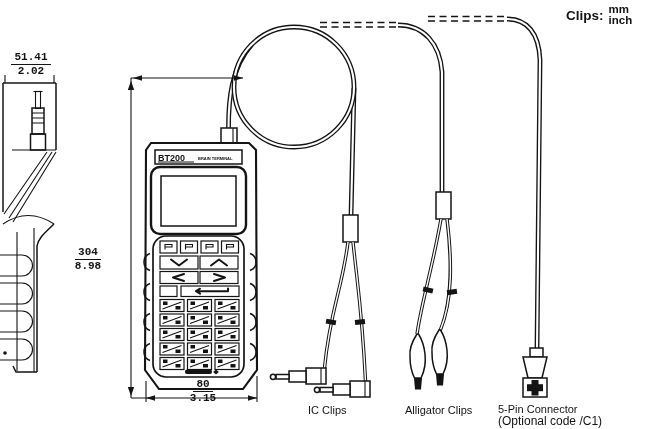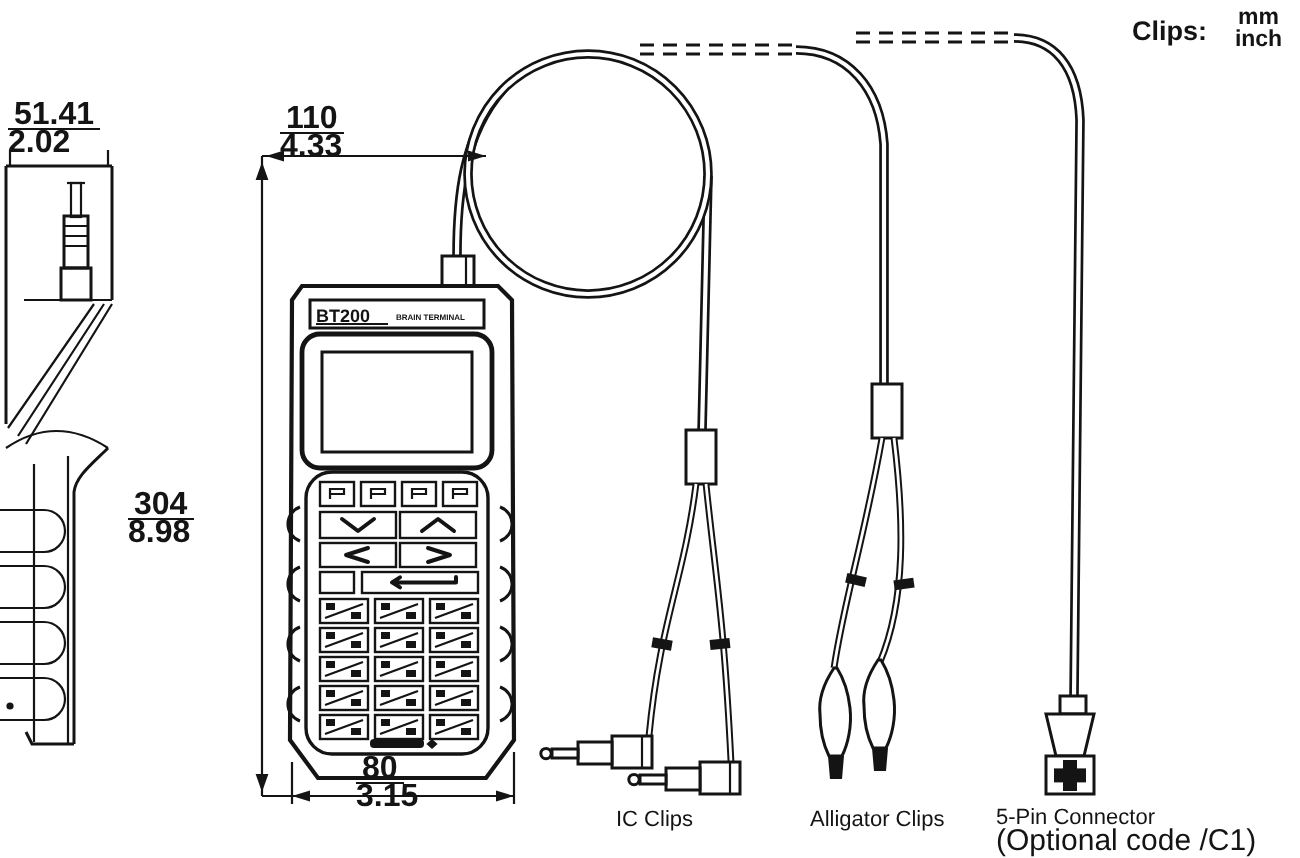--- a/index.html
+++ b/index.html
@@ -4,28 +4,28 @@
 <style>
   html,body{margin:0;padding:0;background:#fff;}
   .stage{
     position:relative;width:650px;height:429px;background:#ffffff;
     font-family:"Liberation Sans",sans-serif;color:#141414;overflow:hidden;
   }
   .stage svg{position:absolute;left:0;top:0;}
   svg text{font-family:"Liberation Sans",sans-serif;font-weight:bold;fill:#141414;}
 
   
-  .dim{position:absolute;text-align:left;font-weight:bold;font-size:16px;line-height:11px;}
+  .dim{position:absolute;text-align:center;font-weight:bold;font-size:11px;line-height:11px;font-family:Liberation Mono, monospace;}
   .dim .num{display:inline-block;border-bottom:1.8px solid #141414;padding:0 3px 1px;}
   .dim .den{display:block;padding-top:1px;}
 
   
   .unit{position:absolute;left:566px;top:4px;display:flex;align-items:center;gap:5px;
         font-weight:bold;font-size:13.5px;}
-  .unit .frac{font-size:11.5px;line-height:11px;text-align:center;}
+  .unit .frac{font-size:11.5px;line-height:11px;text-align:left;}
 
   
   .lbl{position:absolute;font-weight:normal;font-size:11px;line-height:12px;}
 
   
   .ln  {fill:none;stroke:#141414;stroke-width:1.5;}
   .ln2 {fill:none;stroke:#141414;stroke-width:2.1;}
   .thin{fill:none;stroke:#141414;stroke-width:1.1;}
   .key {fill:#ffffff;stroke:#141414;stroke-width:1.2;}
   .glyph{fill:none;stroke:#141414;stroke-width:2;stroke-linecap:round;stroke-linejoin:round;}
@@ -247,37 +247,33 @@
       <span class="num">mm</span>
       <span class="den">inch</span>
     </span>
   </div>
 
   <div class="dim" style="left:4px;top:52px;width:54px;">
     <span class="num">51.41</span>
     <span class="den">2.02</span>
   </div>
 
-  <div class="dim" style="left:140px;top:54px;width:52px;">
-    <span class="num">110</span>
-    <span class="den">4.33</span>
-  </div>
 
   <div class="dim" style="left:64px;top:247px;width:48px;">
     <span class="num">304</span>
     <span class="den">8.98</span>
   </div>
 
   <div class="dim" style="left:178px;top:379px;width:50px;">
     <span class="num">80</span>
     <span class="den">3.15</span>
   </div>
 
   <div class="lbl" style="left:308px;top:404px;">IC Clips</div>
 
   <div class="lbl" style="left:405px;top:404px;">Alligator Clips</div>
 
   <div class="lbl" style="left:498px;top:403px;">
     <span>5-Pin Connector</span><br>
-    <span style="font-size:15px;">(Optional code /C1)</span>
+    <span style="font-size:12px;">(Optional code /C1)</span>
   </div>
 
 </div>
 
 </body></html>

